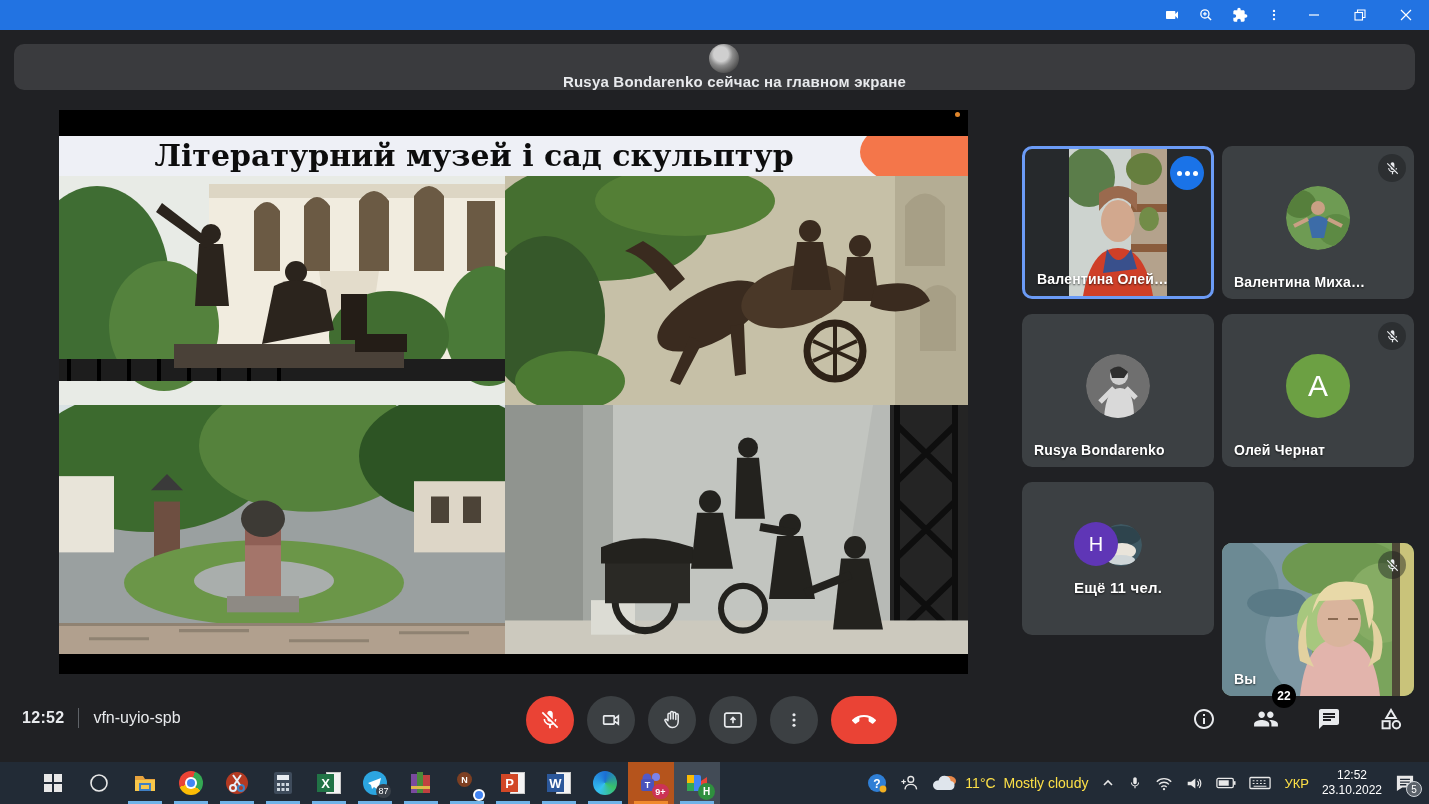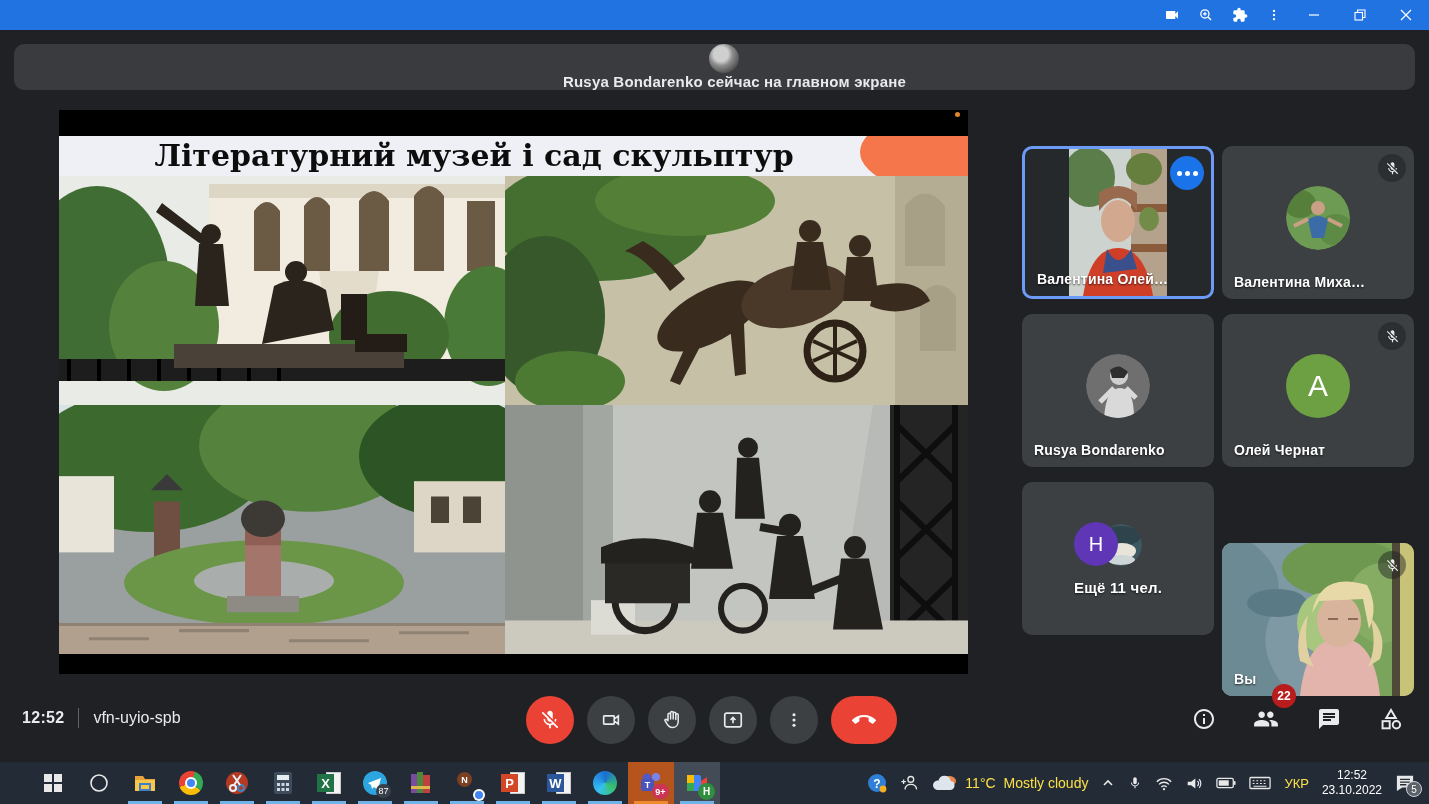--- a/index.html
+++ b/index.html
@@ -47,21 +47,21 @@
 
   
   .mb-left { position:absolute; left:22px; top:708px; display:flex; align-items:center; font-size:16px; color:#e8eaed; }
   .mb-time { font-weight:bold; letter-spacing:.3px; }
   .mb-div { width:1px; height:20px; background:#5f6368; margin:0 14px; }
   .mb-center { position:absolute; left:526px; top:696px; display:flex; gap:13px; align-items:center; }
   .cbtn { width:48px; height:48px; border-radius:50%; background:#3c4043; display:flex; align-items:center; justify-content:center; }
   .cbtn.red { background:#ea4335; }
   .cbtn.pill { width:66px; border-radius:24px; }
   .mb-right { position:absolute; left:1192px; top:706px; width:212px; display:flex; justify-content:space-between; align-items:center; }
-  .count-badge { position:absolute; left:1272px; top:684px; min-width:24px; height:24px; border-radius:12px; background:#b91c1c; color:#fff; font-size:12px; font-weight:bold; display:flex; align-items:center; justify-content:center; padding:0 4px; }
+  .count-badge { position:absolute; left:1272px; top:684px; min-width:24px; height:24px; border-radius:12px; background:#000000; color:#fff; font-size:12px; font-weight:bold; display:flex; align-items:center; justify-content:center; padding:0 4px; }
 
   
   .taskbar { position:absolute; left:0; top:762px; width:1429px; height:42px; background:#222b36; display:flex; align-items:stretch; }
   .tk-btn { width:46px; display:flex; align-items:center; justify-content:center; position:relative; flex:none; }
   .tk-btn.run::after { content:""; position:absolute; left:6px; right:6px; bottom:0; height:3px; background:#6fb3e8; }
   .tk-btn.attn { background:#b5541c; } .tk-btn.attn::after { background:#f08a2e; }
   .tk-btn.active { background:#424b56; }
   .tray { margin-left:auto; display:flex; align-items:center; gap:13px; padding-right:8px; }
   .tray .txt { font-size:13px; color:#fde047; white-space:nowrap; }
   .tk-clock { font-size:12px; line-height:15px; text-align:center; color:#fff; }

